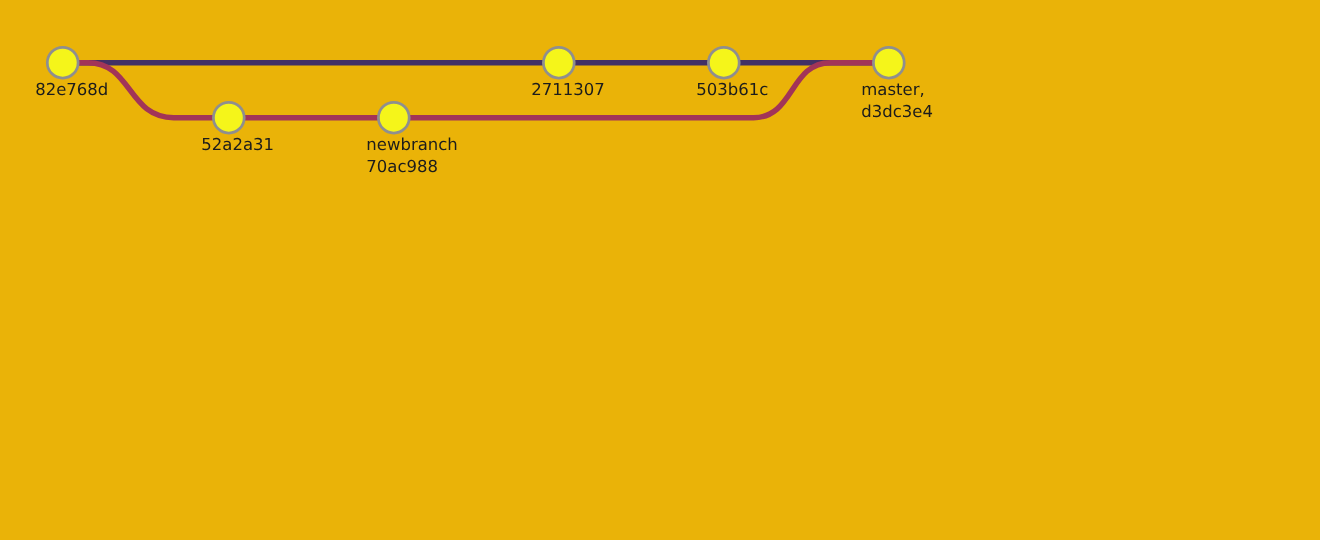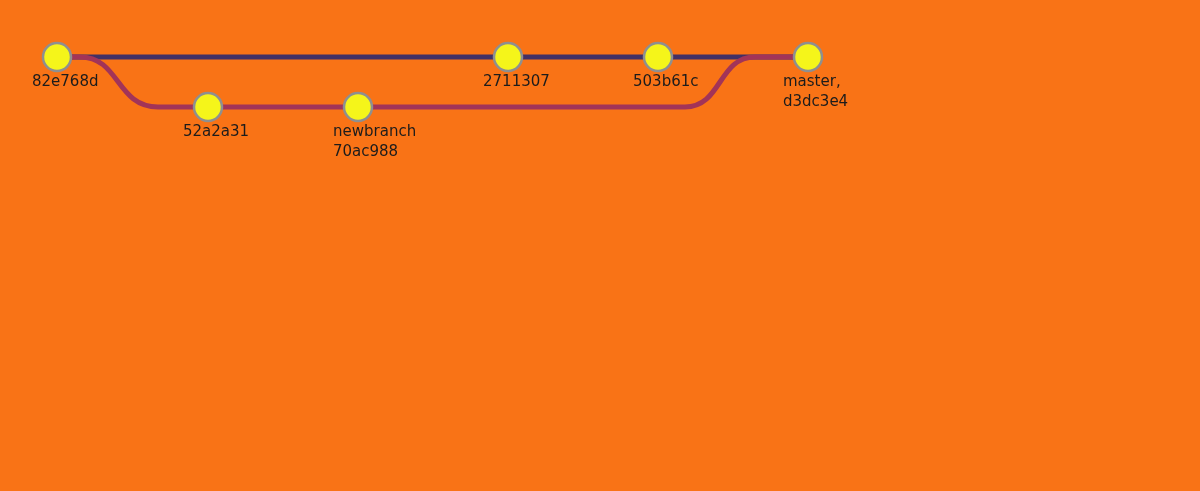--- a/index.html
+++ b/index.html
@@ -5,21 +5,21 @@
   html, body {
     margin: 0;
     padding: 0;
     background: #ffffff;
     font-family: "DejaVu Sans", "Liberation Sans", sans-serif;
   }
   .canvas {
     position: relative;
     width: 1200px;
     height: 491px;
-    background: #f97316;
+    background: #eab308;
     overflow: hidden;
   }
   svg text {
     font-family: "DejaVu Sans", "Liberation Sans", sans-serif;
     font-size: 15px;
     fill: #1c1c1c;
   }
   .commit-node { cursor: pointer; }
 </style>
 </head>

